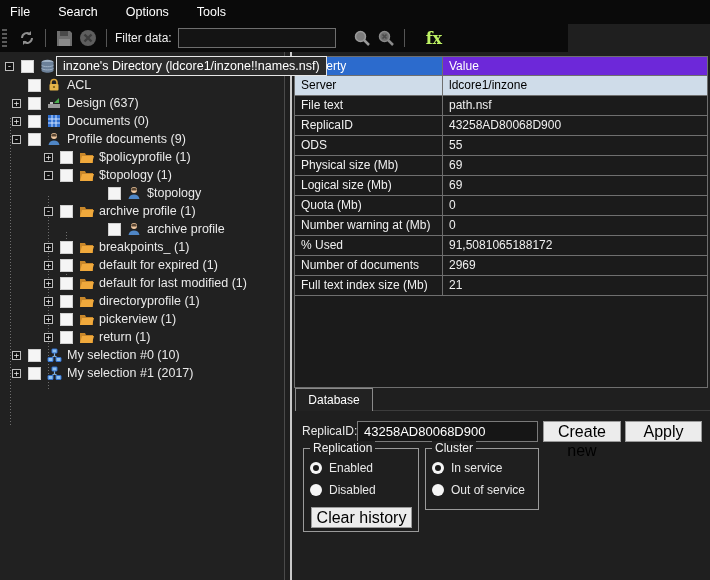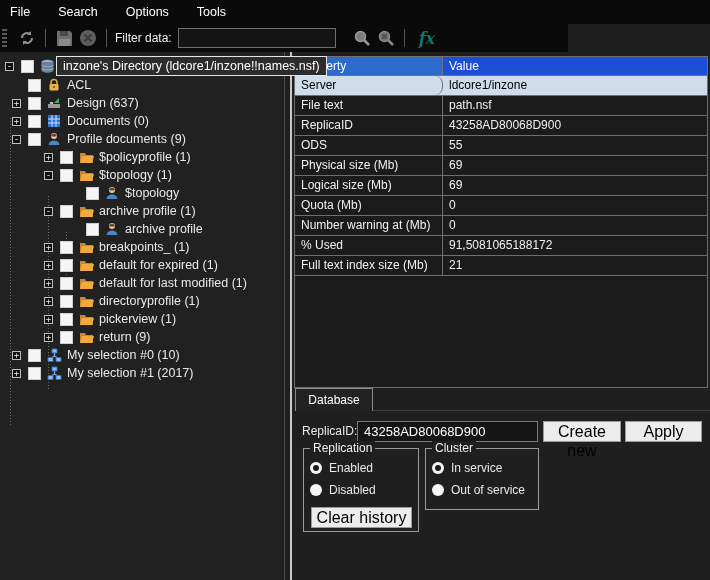--- a/index.html
+++ b/index.html
@@ -18,47 +18,47 @@
   .menu-item:first-child { padding-left:10px; }
   
   #toolbar { position:absolute; left:0; top:24px; width:568px; height:28px; background:#0a0a0a; display:flex; align-items:center; }
   .grip { width:5px; height:18px; margin-left:2px; margin-right:8px;
           background-image:repeating-linear-gradient(to bottom,#5a5a5a 0 2px,transparent 2px 4px);
           background-size:2px 100%; background-repeat:repeat-x; }
   .tb-sep { width:1px; height:18px; background:#555; margin:0 6px; }
   .tb-ico { width:20px; height:20px; display:flex; align-items:center; justify-content:center; margin:0 2px; }
   .tb-label { color:#f0f0f0; margin:0 6px 0 2px; }
   #filter-input { width:158px; height:20px; background:#141414; border:1px solid #6e6e6e; color:#f0f0f0; font-family:"Liberation Sans",sans-serif; font-size:12px; padding:0 4px; }
-  .fx { font-family:"DejaVu Serif", serif; font-style:italic; font-weight:bold; font-size:16px; color:#0f766e; margin-left:8px; }
+  .fx { font-family:"DejaVu Serif", serif; font-weight:bold; font-size:16px; color:#bef264; margin-left:15px; }
   
   #tree-panel { position:absolute; left:0; top:52px; width:285px; height:528px; background:#212121; border-right:1px solid #4a4a4a; }
   #splitter { position:absolute; left:290px; top:52px; width:2px; height:528px; background:#c9c9c9; }
   
   #tree { position:absolute; left:0; top:4px; width:100%; }
   .trow { display:flex; align-items:center; height:18px; position:relative; white-space:nowrap; }
   .trow.root { height:20px; }
-  .lvl0 { padding-left:5px; } .lvl1 { padding-left:12px; } .lvl2 { padding-left:44px; } .lvl3 { padding-left:70px; }
+  .lvl0 { padding-left:5px; } .lvl1 { padding-left:12px; } .lvl2 { padding-left:44px; } .lvl3 { padding-left:92px; }
   .exp { width:16px; height:16px; display:flex; align-items:center; justify-content:flex-start; flex:0 0 16px; }
   .exp .box { width:9px; height:9px; border:1px solid #bdbdbd; background:#111; color:#e8e8e8; font-size:9px; line-height:7px; text-align:center; font-family:"DejaVu Sans Mono",monospace; }
   .cb { width:13px; height:13px; background:#f5f5f5; border:1px solid #cfcfcf; margin-right:5px; flex:0 0 13px; }
   .ic { width:16px; height:16px; margin-right:5px; flex:0 0 16px; display:flex; align-items:center; justify-content:center; }
   .lbl { color:#e9e9e9; font-size:12.5px; }
   .root-overlay { position:absolute; left:56px; top:0; height:20px; line-height:18px; background:#2c2c2c; border:1px solid #e6e6e6; padding:0 6px; z-index:20; color:#ffffff; font-size:12.5px; white-space:nowrap; }
   .vguide { position:absolute; width:1px; background-image:repeating-linear-gradient(to bottom,#6e6e6e 0 1px,transparent 1px 3px); }
   
   #prop-grid { position:absolute; left:294px; top:56px; width:414px; height:332px; background:#1b1b1b; border:1px solid #6f6f6f; border-top:none; }
   .prow { display:flex; height:20px; border-bottom:1px solid #6f6f6f; }
   .pcell { padding:0 6px; line-height:19px; overflow:hidden; white-space:nowrap; font-size:12px; }
   .pcell.prop { width:148px; border-right:1px solid #6f6f6f; }
   .pcell.val { flex:1; }
   .prow.header { border-top:1px solid #6f6f6f; }
   .prow.header .prop { background:#2c6bcd; color:#fff; }
-  .prow.header .val { background:#1d4ed8; color:#fff; }
+  .prow.header .val { background:#6d28d9; color:#fff; }
   .prow.sel { background:#cfdce9; color:#000; }
-  .prow.sel .pcell { color:#000;border-radius:8px; }
+  .prow.sel .pcell { color:#000; }
   
   #bottom-panel { position:absolute; left:294px; top:388px; width:416px; height:192px; }
   #tab-database { position:absolute; left:1px; top:0; width:78px; height:23px; background:#222; border:1px solid #8a8a8a; border-bottom:none; color:#fff; text-align:center; line-height:22px; z-index:2; }
   #tab-line { position:absolute; left:79px; top:22px; right:0; height:1px; background:#3c3c3c; }
   .fld-label { position:absolute; color:#e9e9e9; }
   #replicaid-input { position:absolute; left:63px; top:33px; width:181px; height:21px; background:#161616; border:1px solid #7a7a7a; color:#fff; font-family:"Liberation Sans",sans-serif; font-size:13px; padding:0 6px; }
   .btn { position:absolute; height:21px; background:#ececec; border:1px solid #9a9a9a; color:#000; text-align:center; line-height:19px; font-size:16px; cursor:default; }
   #btn-create { left:249px; top:33px; width:78px; }
   #btn-apply  { left:331px; top:33px; width:77px; }
   .groupbox { position:absolute; border:1px solid #9a9a9a; }
@@ -348,21 +348,21 @@
       <span class="exp">
           <span class="box">+</span>
         </span>
       <span class="cb"></span>
       <span class="ic">
         <svg width="15" height="13" viewBox="0 0 15 13">
           <path d="M1 2h5l1 2h7v8H1z" fill="#c8872a"></path>
           <path d="M3 5h12l-2 7H1z" fill="#f0a93c"></path>
         </svg>
       </span>
-      <span class="lbl">return (9)</span>
+      <span class="lbl">return (1)</span>
     </div>
 
     <div class="trow lvl1">
       <span class="exp">
           <span class="box">+</span>
         </span>
       <span class="cb"></span>
       <span class="ic">
         <svg width="15" height="15" viewBox="0 0 15 15">
           <path d="M7.5 5v3M4 10l3.5-2M11 10l-3.5-2" stroke="#7fb2e5" stroke-width="1.2"></path>
@@ -429,20 +429,24 @@
   </div>
   <div class="prow">
     <div class="pcell prop">Number warning at (Mb)</div>
     <div class="pcell val">0</div>
   </div>
   <div class="prow">
     <div class="pcell prop">% Used</div>
     <div class="pcell val">91,5081065188172</div>
   </div>
   <div class="prow">
+    <div class="pcell prop">Number of documents</div>
+    <div class="pcell val">2969</div>
+  </div>
+  <div class="prow">
     <div class="pcell prop">Full text index size (Mb)</div>
     <div class="pcell val">21</div>
   </div>
 </div>
 
 <div id="bottom-panel">
   <div id="tab-database">Database</div>
   <div id="tab-line"></div>
 
   <div class="fld-label" style="left:8px; top:36px;">ReplicaID:</div>

